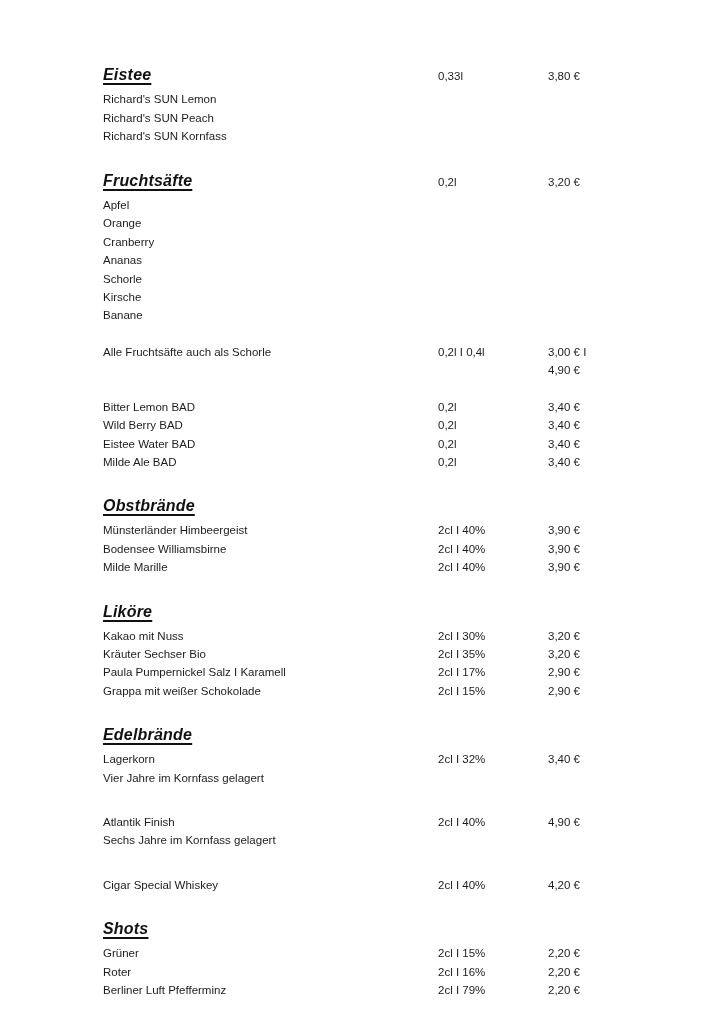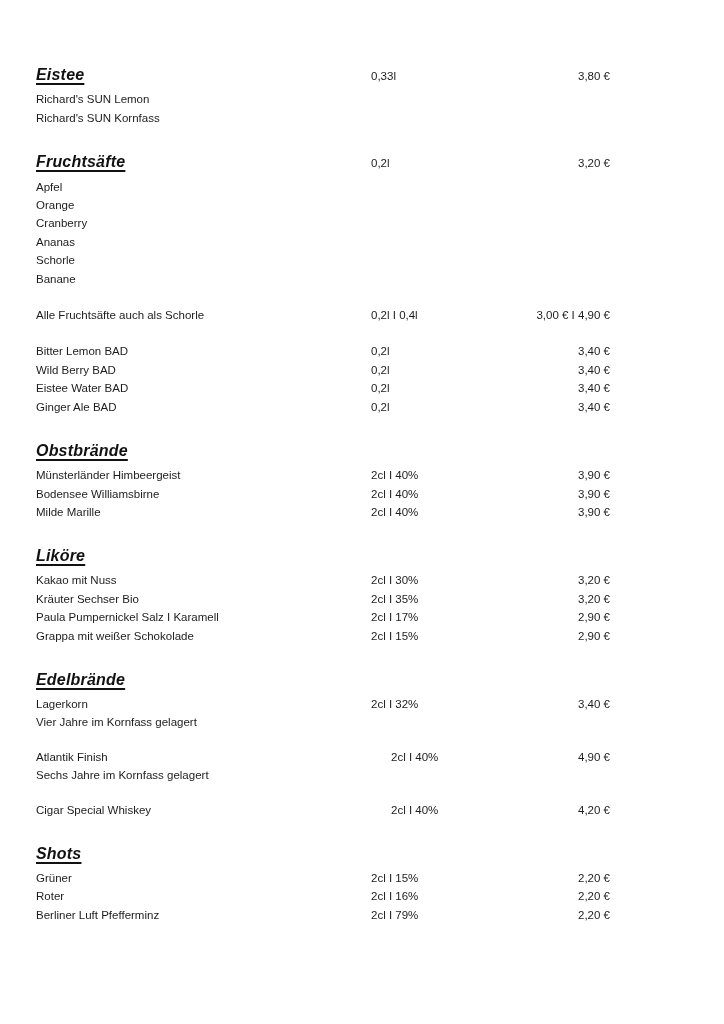--- a/index.html
+++ b/index.html
@@ -11,66 +11,71 @@
     width: 724px;
     height: 1024px;
     font-family: "Liberation Sans", sans-serif;
     color: #1c1c1c;
     overflow: hidden;
   }
   .menu-page {
     box-sizing: border-box;
     width: 724px;
     height: 880px;
-    padding: 64px 114px 0 36px;
+    padding: 64px 114px 0 103px;
   }
   .menu-section {
     margin-bottom: 24px;
   }
   .row {
     display: flex;
     align-items: baseline;
     font-size: 11.5px;
     line-height: 18.4px;
   }
   .col-name  { width: 335px; flex: none; }
   .col-size  { width: 110px; flex: none; }
-  .col-price { flex: 1; text-align: right; }
+  .col-price { flex: 1; }
   .header-row { margin-bottom: 5px; }
   .section-title {
     margin: 0;
     font-size: 16px;
     line-height: 21px;
     font-weight: bold;
     font-style: italic;
     text-decoration: underline;
     text-decoration-thickness: 1.5px;
     text-underline-offset: 3px;
     letter-spacing: 0.2px;
     color: #111111;
   }
   .gap-lg { margin-top: 18px; }
-  .gap-sm { margin-top: 16px; gap: 20px; }
+  .gap-sm { margin-top: 26px; }
 </style>
 </head>
 <body>
 
 <main class="menu-page">
     <section class="menu-section">
       <div class="row header-row">
         <h2 class="col-name section-title">Eistee</h2>
         <span class="col-size section-size">0,33l</span>
         <span class="col-price section-price">3,80 €</span>
       </div>
       <div class="row">
         <span class="col-name item-name">Richard's SUN Lemon</span>
         <span class="col-size item-size"></span>
         <span class="col-price item-price"></span>
       </div>
       <div class="row">
+        <span class="col-name item-name">Richard's SUN Peach</span>
+        <span class="col-size item-size"></span>
+        <span class="col-price item-price"></span>
+      </div>
+      <div class="row">
         <span class="col-name item-name">Richard's SUN Kornfass</span>
         <span class="col-size item-size"></span>
         <span class="col-price item-price"></span>
       </div>
     </section>
     <section class="menu-section">
       <div class="row header-row">
         <h2 class="col-name section-title">Fruchtsäfte</h2>
         <span class="col-size section-size">0,2l</span>
         <span class="col-price section-price">3,20 €</span>
@@ -90,20 +95,25 @@
         <span class="col-size item-size"></span>
         <span class="col-price item-price"></span>
       </div>
       <div class="row">
         <span class="col-name item-name">Ananas</span>
         <span class="col-size item-size"></span>
         <span class="col-price item-price"></span>
       </div>
       <div class="row">
         <span class="col-name item-name">Schorle</span>
+        <span class="col-size item-size"></span>
+        <span class="col-price item-price"></span>
+      </div>
+      <div class="row">
+        <span class="col-name item-name">Kirsche</span>
         <span class="col-size item-size"></span>
         <span class="col-price item-price"></span>
       </div>
       <div class="row">
         <span class="col-name item-name">Banane</span>
         <span class="col-size item-size"></span>
         <span class="col-price item-price"></span>
       </div>
       <div class="row gap-lg">
         <span class="col-name item-name">Alle Fruchtsäfte auch als Schorle</span>
@@ -119,21 +129,21 @@
         <span class="col-name item-name">Wild Berry BAD</span>
         <span class="col-size item-size">0,2l</span>
         <span class="col-price item-price">3,40 €</span>
       </div>
       <div class="row">
         <span class="col-name item-name">Eistee Water BAD</span>
         <span class="col-size item-size">0,2l</span>
         <span class="col-price item-price">3,40 €</span>
       </div>
       <div class="row">
-        <span class="col-name item-name">Ginger Ale BAD</span>
+        <span class="col-name item-name">Milde Ale BAD</span>
         <span class="col-size item-size">0,2l</span>
         <span class="col-price item-price">3,40 €</span>
       </div>
     </section>
     <section class="menu-section">
       <div class="row header-row">
         <h2 class="col-name section-title">Obstbrände</h2>
         <span class="col-size section-size"></span>
         <span class="col-price section-price"></span>
       </div>

